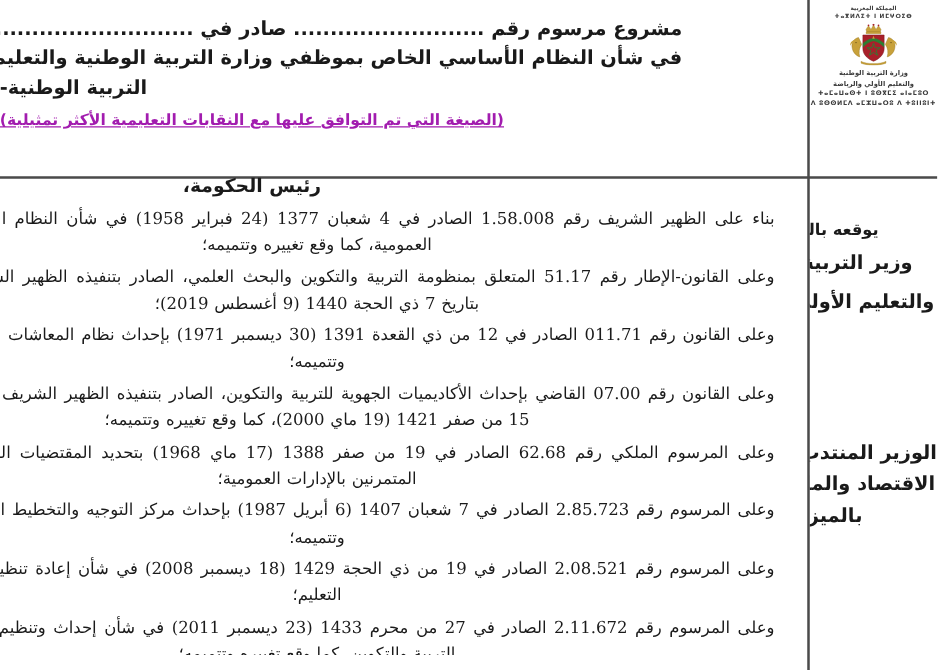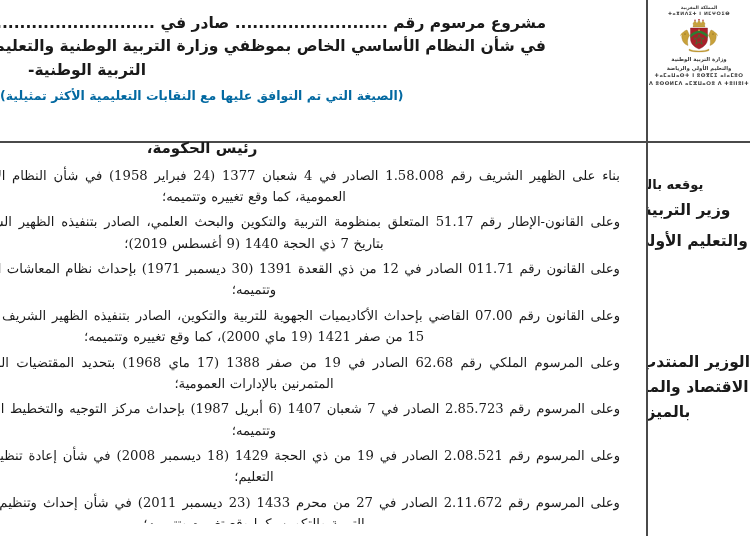--- a/index.html
+++ b/index.html
@@ -60,29 +60,29 @@
     letter-spacing: -0.2px;
   }
   .title-line-1 {
     margin-top: 4px;
   }
   .title-line-2 {
     margin-top: 1px;
   }
   .title-line-3 {
     margin-top: 1px;
-    padding-left: 28px;
   }
   .subtitle-red {
-    color: #0369a1;
+    color: #a21caf;
     font-weight: bold;
     font-size: 12.5px;
     line-height: 1.5;
     margin-top: 6px;
     white-space: nowrap;
+    text-decoration: underline;
   }
 
   
   .emblem-cell {
     position: absolute;
     top: 0;
     left: 648px;
     width: 102px;
     height: 141px;
     box-sizing: border-box;

